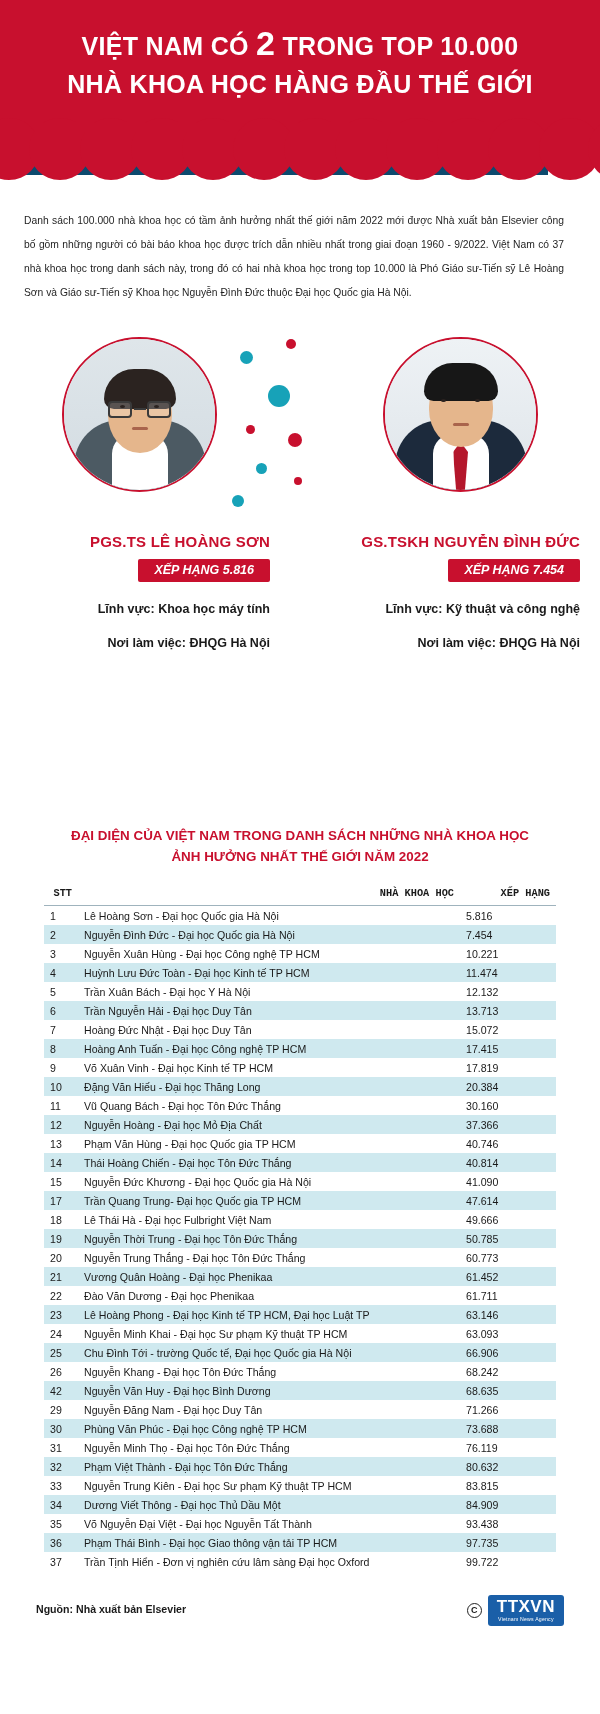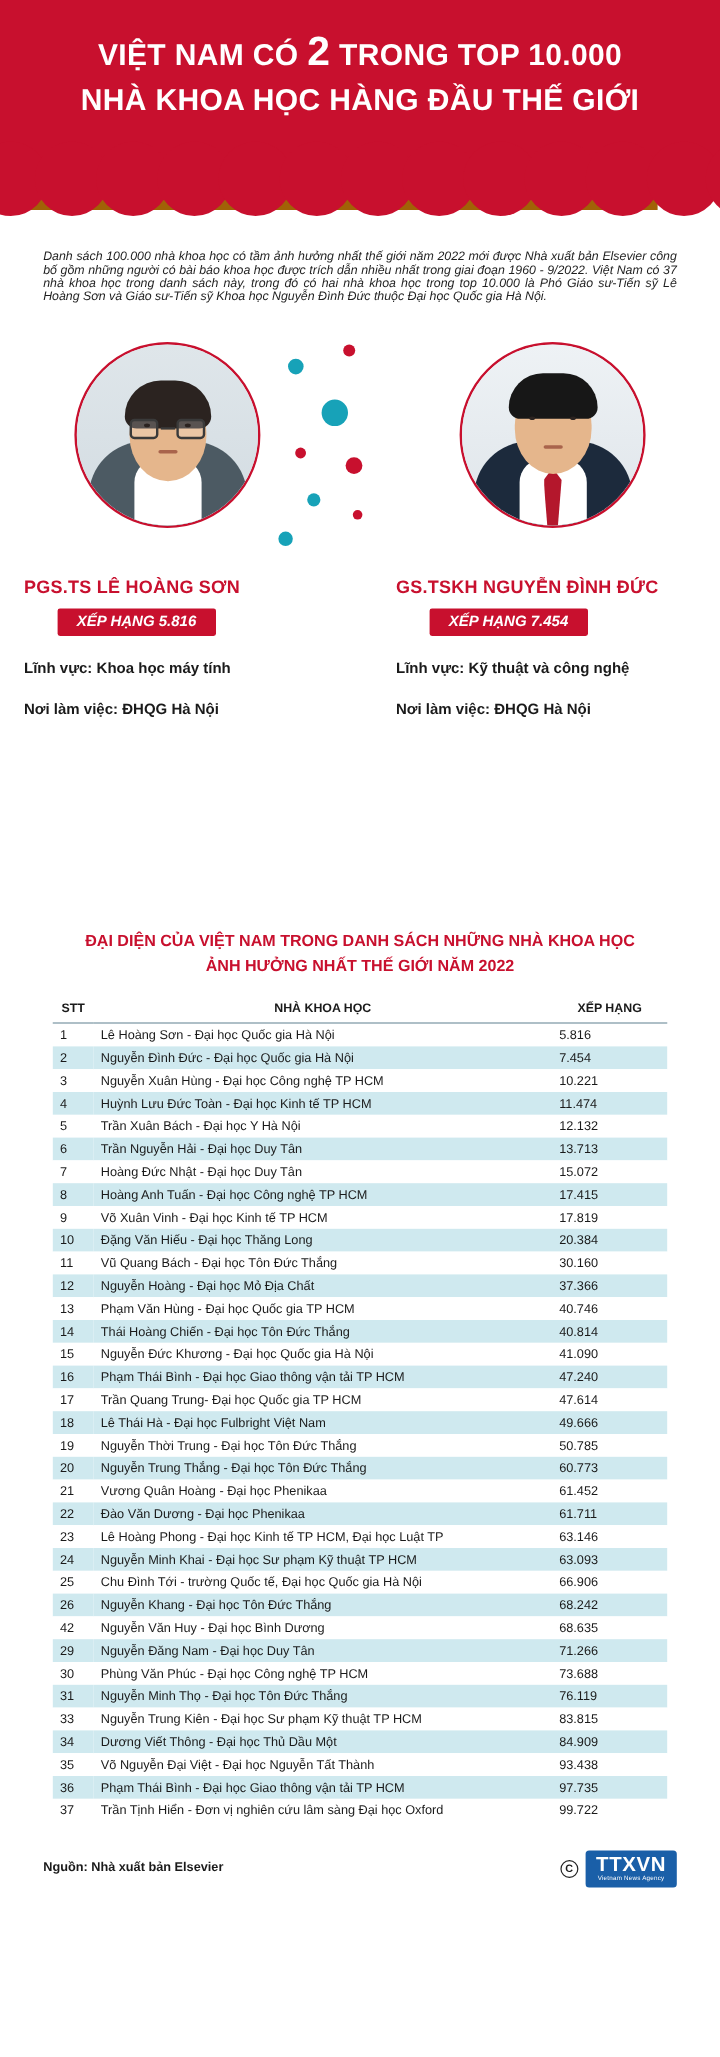--- a/index.html
+++ b/index.html
@@ -12,21 +12,21 @@
     color: #1a1a1a;
     position: relative;
     overflow: hidden;
   }
 
   
   .header {
     position: relative;
     width: 548px;
     height: 175px;
-    background: #a16207;
+    background: #0c4a6e;
   }
   .header-bg {
     position: absolute;
     top: 0; left: 0;
     width: 600px;
     height: 150px;
     background: #c8102e;
   }
   .scallops {
     position: absolute;
@@ -56,26 +56,25 @@
     z-index: 5;
     text-transform: uppercase;
   }
   .header-title .big {
     font-size: 34px;
     line-height: 34px;
   }
 
   
   .intro {
-    margin: 34px 36px 0 36px;
+    margin: 34px 36px 0 24px;
     font-size: 10.3px;
-    line-height: 11px;
+    line-height: 24px;
     color: #1f1f1f;
     text-align: justify;
-    font-style: italic;
   }
 
   
   .portraits {
     position: relative;
     margin-top: 24px;
     height: 200px;
     width: 600px;
   }
   .portrait-wrap {
@@ -159,21 +158,21 @@
 
   
   .names {
     position: relative;
     width: 600px;
     margin-top: 4px;
   }
   .person-col {
     position: absolute;
     width: 250px;
-    text-align: left;
+    text-align: right;
   }
   .person-col.left  { left: 20px; }
   .person-col.right { right: 20px; }
   .person-name {
     color: #c8102e;
     font-weight: bold;
     font-size: 15px;
     letter-spacing: 0.2px;
   }
   .rank-badge {
@@ -207,26 +206,27 @@
     padding: 0 40px;
     text-transform: uppercase;
   }
   table.rank-table {
     width: 512px;
     margin: 16px auto 0 auto;
     border-collapse: collapse;
     font-size: 10.6px;
   }
   table.rank-table th {
-    text-align: center;
+    text-align: right;
     font-size: 10.3px;
     font-weight: bold;
     color: #1a1a1a;
     padding: 4px 6px 6px 6px;
     border-bottom: 1.5px solid #9fb3bd;
+    font-family: Liberation Mono, monospace;
   }
   table.rank-table th.c-stt { width: 34px; }
   table.rank-table th.c-rank { width: 96px; }
   table.rank-table td {
     padding: 3.5px 6px;
     color: #1a1a1a;
     vertical-align: middle;
   }
   table.rank-table tbody tr:nth-child(even) { background: #cfe9ef; }
   table.rank-table tbody tr:nth-child(odd)  { background: #ffffff; }
@@ -461,25 +461,20 @@
         <td class="c-stt">14</td>
         <td class="c-name">Thái Hoàng Chiến - Đại học Tôn Đức Thắng</td>
         <td class="c-rank">40.814</td>
       </tr>
       <tr>
         <td class="c-stt">15</td>
         <td class="c-name">Nguyễn Đức Khương - Đại học Quốc gia Hà Nội</td>
         <td class="c-rank">41.090</td>
       </tr>
       <tr>
-        <td class="c-stt">16</td>
-        <td class="c-name">Phạm Thái Bình - Đại học Giao thông vận tải TP HCM</td>
-        <td class="c-rank">47.240</td>
-      </tr>
-      <tr>
         <td class="c-stt">17</td>
         <td class="c-name">Trần Quang Trung- Đại học Quốc gia TP HCM</td>
         <td class="c-rank">47.614</td>
       </tr>
       <tr>
         <td class="c-stt">18</td>
         <td class="c-name">Lê Thái Hà - Đại học Fulbright Việt Nam</td>
         <td class="c-rank">49.666</td>
       </tr>
       <tr>
@@ -534,20 +529,25 @@
       </tr>
       <tr>
         <td class="c-stt">30</td>
         <td class="c-name">Phùng Văn Phúc - Đại học Công nghệ TP HCM</td>
         <td class="c-rank">73.688</td>
       </tr>
       <tr>
         <td class="c-stt">31</td>
         <td class="c-name">Nguyễn Minh Thọ - Đại học Tôn Đức Thắng</td>
         <td class="c-rank">76.119</td>
+      </tr>
+      <tr>
+        <td class="c-stt">32</td>
+        <td class="c-name">Phạm Việt Thành - Đại học Tôn Đức Thắng</td>
+        <td class="c-rank">80.632</td>
       </tr>
       <tr>
         <td class="c-stt">33</td>
         <td class="c-name">Nguyễn Trung Kiên - Đại học Sư phạm Kỹ thuật TP HCM</td>
         <td class="c-rank">83.815</td>
       </tr>
       <tr>
         <td class="c-stt">34</td>
         <td class="c-name">Dương Viết Thông - Đại học Thủ Dầu Một</td>
         <td class="c-rank">84.909</td>

